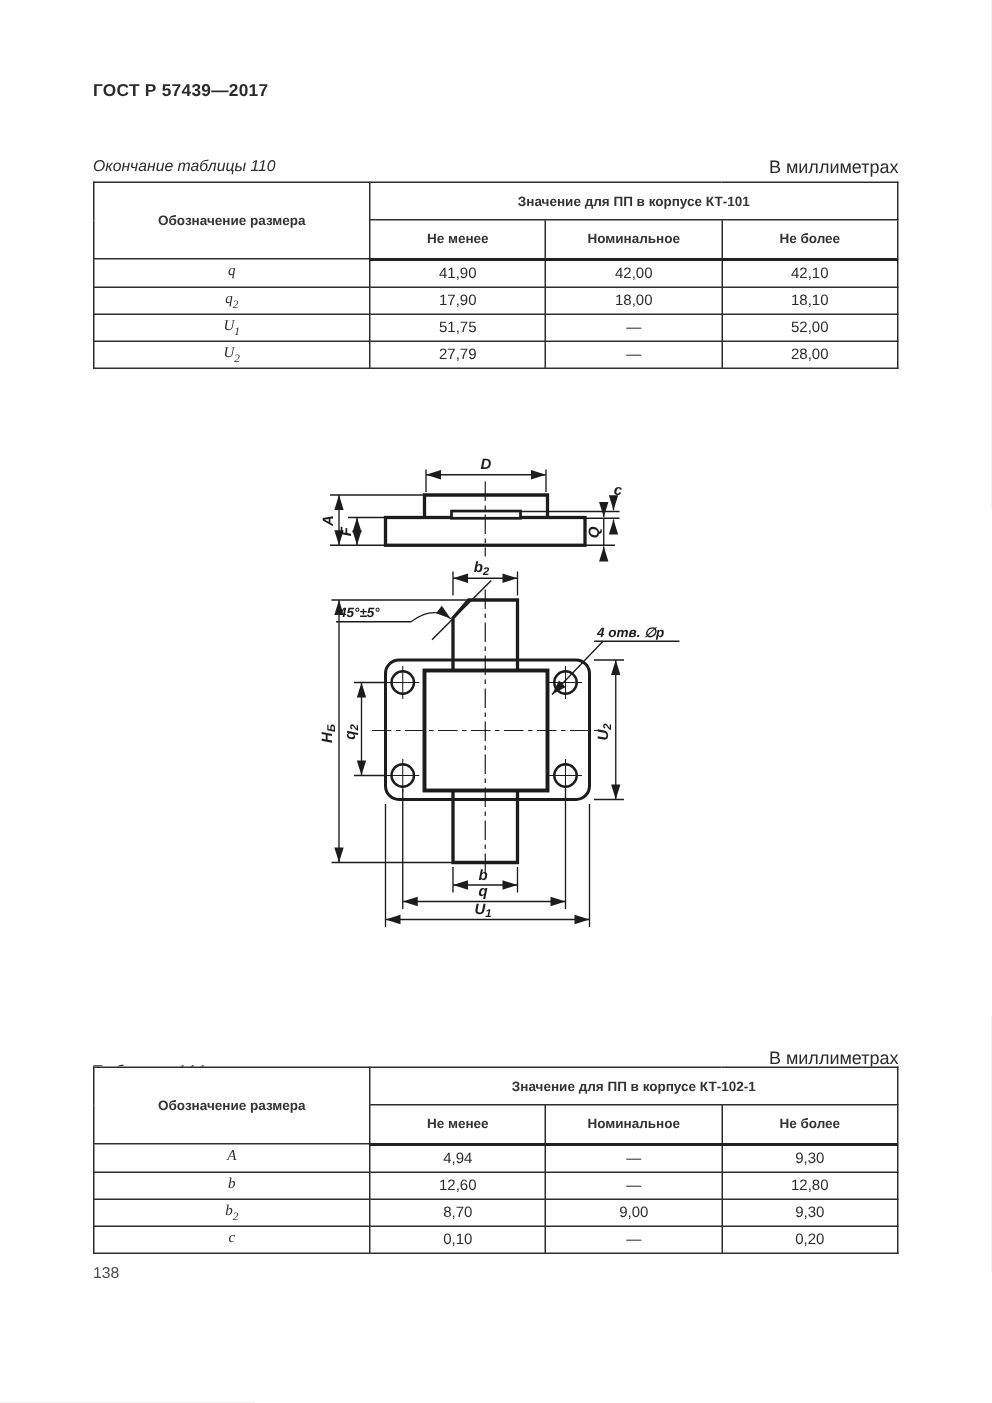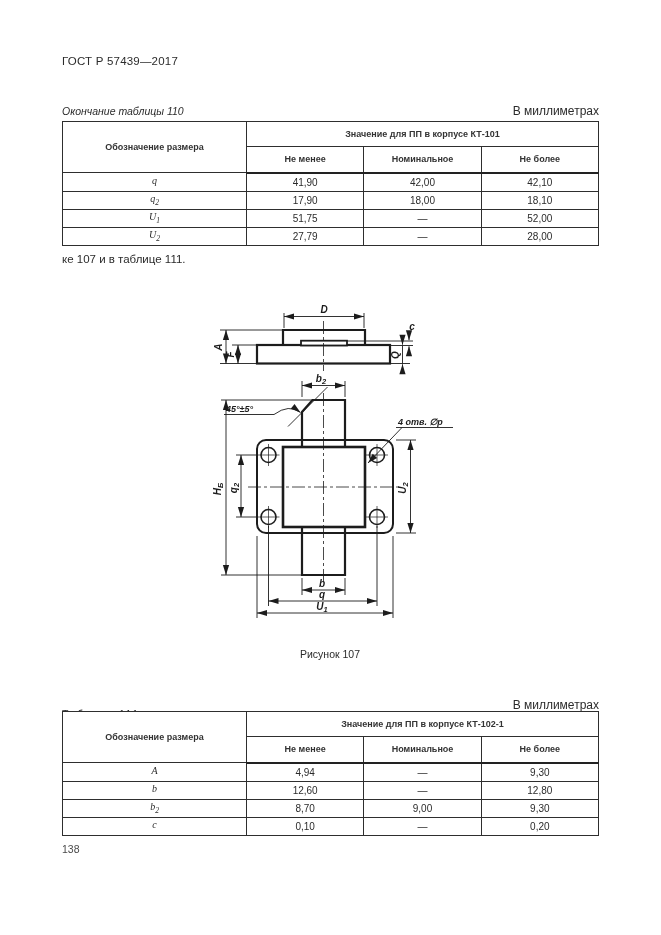--- a/index.html
+++ b/index.html
@@ -1,21 +1,21 @@
 <!DOCTYPE html>
 <html><head>
 <meta charset="utf-8">
 <style>
   html,body{margin:0;padding:0;background:#e8e8e8;}
   #page{
     position:relative;width:661px;height:935px;background:#ffffff;
     font-family:"Liberation Sans",sans-serif;color:#2b2b2b;overflow:hidden;
   }
   .abs{position:absolute;}
-  .doc-number{left:62px;top:55px;font-size:11.5px;font-weight:normal;letter-spacing:.2px;}
+  .doc-number{left:62px;top:55px;font-size:11.5px;font-weight:bold;letter-spacing:.2px;}
   .continuation{left:62px;top:89px;font-size:10.5px;font-style:italic;margin-top:16px;}
   .units{right:62px;font-size:12px;text-align:right;}
   .units-1{top:104px;}
   .units-2{top:698px;}
   .para{left:62px;top:251px;width:538px;font-size:11.5px;line-height:16px;text-align:justify;}
   .para .l1{text-indent:20px;}
   .fig-caption{left:180px;top:648px;width:300px;text-align:center;font-size:10.5px;}
   .table-label{left:62px;top:684px;font-size:10.5px;letter-spacing:1.6px;margin-top:24px;}
   .page-number{left:62px;top:843px;font-size:10.5px;color:#4a4a4a;}
 
@@ -78,21 +78,20 @@
     <tr>
       <td class="sym"><span>U</span><sub>2</sub></td>
       <td>27,79</td>
       <td>—</td>
       <td>28,00</td>
     </tr>
   </tbody>
     </table>
 
   <div class="abs para">
-    <div class="l2">ке 107 и в таблице 111.</div>
   </div>
 
   <svg class="abs" style="left:180px;top:295px;" width="285" height="330" viewBox="180 295 285 330">
     <defs>
       <marker id="ar" markerUnits="userSpaceOnUse" markerWidth="11" markerHeight="8" refX="10.5" refY="4" orient="auto-start-reverse">
         <path d="M0.5,0.9 L10.5,4 L0.5,7.1 Z" fill="#1c1c1c"></path>
       </marker>
     </defs>
 
     <g stroke="#1c1c1c" fill="none" stroke-linecap="butt">
@@ -225,21 +224,20 @@
         <g>
           <line x1="257" y1="536" x2="257" y2="618" stroke-width="0.9"></line>
           <line x1="393" y1="536" x2="393" y2="618" stroke-width="0.9"></line>
           <line x1="257" y1="613" x2="393" y2="613" stroke-width="0.9" marker-start="url(#ar)" marker-end="url(#ar)"></line>
           <text class="dl" x="322" y="609.5" text-anchor="middle" stroke="none"><tspan>U</tspan><tspan class="sb" dy="2">1</tspan></text>
         </g>
       </g>
     </g>
   </svg>
 
-  <div class="abs fig-caption">Рисунок 107</div>
 
   <div class="abs table-label">Таблица 111</div>
   <div class="abs units units-2">В миллиметрах</div>
 
   <table class="gost abs t2">
     <tbody>
         <tr>
       <th class="h-desig" rowspan="2">Обозначение размера</th>
       <th class="h-val" colspan="3">Значение для ПП в корпусе КТ-102-1</th>
     </tr>

